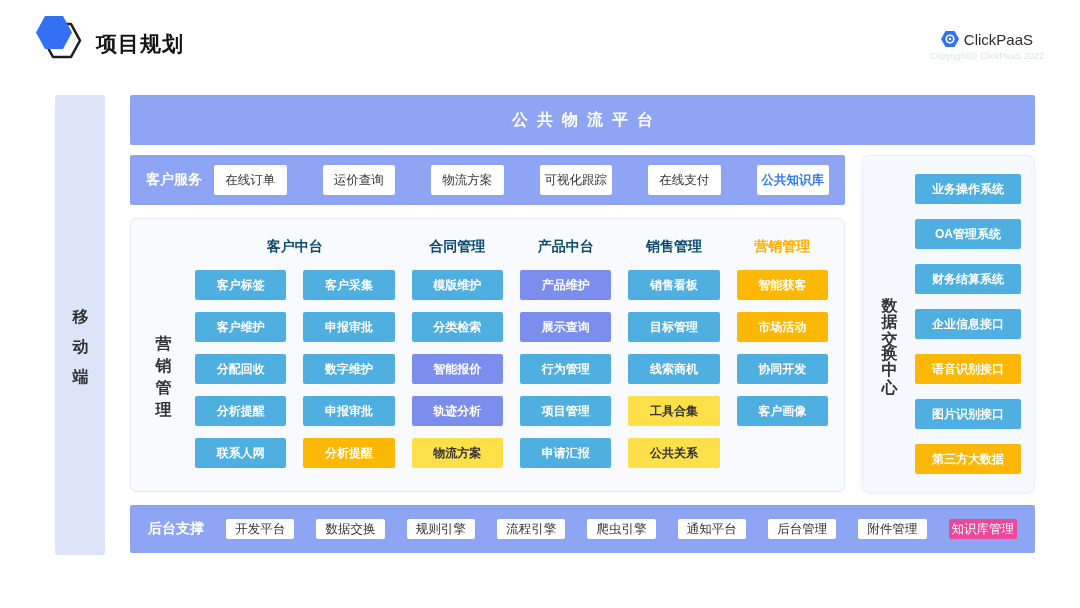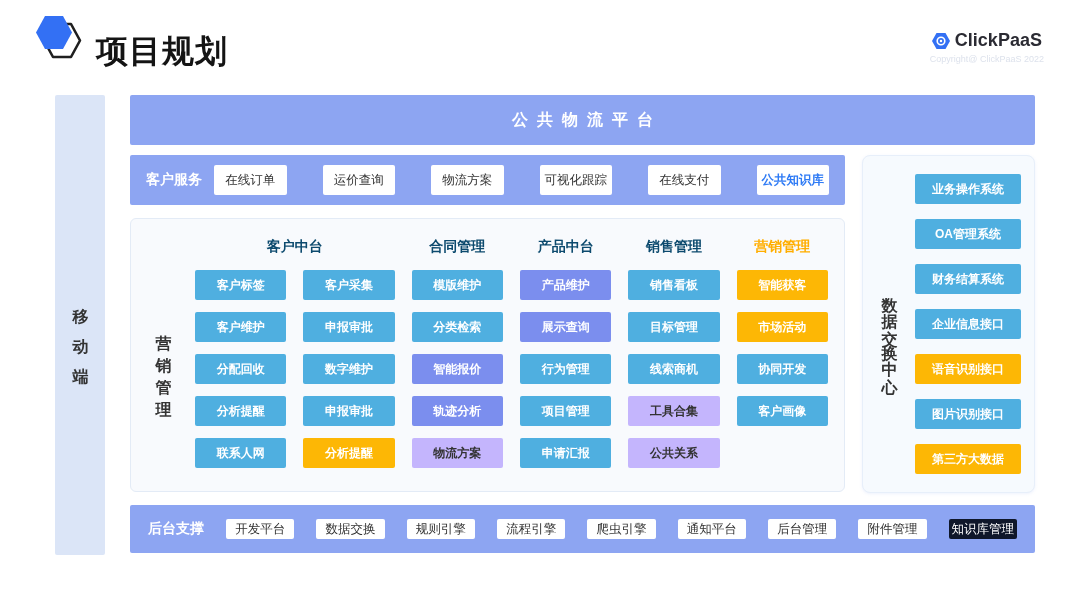--- a/index.html
+++ b/index.html
@@ -2,24 +2,24 @@
 <html><head>
 <meta charset="utf-8">
 <style>
   * { margin:0; padding:0; box-sizing:border-box; }
   html,body { background:#ffffff; }
   body { font-family:"Liberation Sans", sans-serif; }
   .stage { position:relative; width:1080px; height:608px; background:#fff; overflow:hidden; }
 
   
   .logo-hex { position:absolute; left:36px; top:16px; }
-  .page-title { position:absolute; left:96px; top:30px; font-size:32px; font-weight:bold; color:#141414; letter-spacing:1px; }
+  .page-title { position:absolute; left:96px; top:30px; font-size:21px; font-weight:bold; color:#141414; letter-spacing:1px; }
   .brand { position:absolute; right:36px; top:30px; text-align:center; }
   .brand-row { display:flex; align-items:center; gap:5px; justify-content:center; }
-  .brand-name { font-size:18px; font-weight:bold; color:#2b2b33; }
+  .brand-name { font-size:15px; font-weight:normal; color:#2b2b33; }
   .copyright { margin-top:3px; font-size:9px; color:#dde2ec; }
 
   
   .sidebar { position:absolute; left:55px; top:95px; width:50px; height:460px; background:#dbe5f7;
              display:flex; align-items:center; justify-content:center; border-radius:2px; }
 
   .vtext { writing-mode:vertical-lr; text-orientation:upright; font-weight:bold; color:#333; }
   .sidebar .vtext { font-size:16px; letter-spacing:30px; padding-top:30px; }
 
   
@@ -28,37 +28,37 @@
   .banner span { color:#fff; font-weight:bold; font-size:16px; letter-spacing:9px; padding-left:9px; }
 
   
   .cs-row { position:absolute; left:130px; top:155px; width:715px; height:50px; background:#8da5f2;
             display:flex; align-items:center; padding:0 16px; border-radius:2px; }
   .row-label { color:#fff; font-weight:bold; font-size:14px; white-space:nowrap; }
   .btn-row { display:flex; flex:1; align-items:center; gap:36px; margin-left:12px; }
   .btn { flex:1; height:30px; display:flex; align-items:center; justify-content:center;
          background:#fff; color:#333; font-size:12.5px; border-radius:2px; white-space:nowrap; cursor:pointer; }
   .btn.s-white-blue { color:#2f7bf5; font-weight:bold; }
-  .btn.s-cyan { background:#0f172a; color:#fff;text-align:center; }
+  .btn.s-cyan { background:#ec4899; color:#fff;text-align:center; }
 
   
   .grid-panel { position:absolute; left:130px; top:218px; width:715px; height:274px; background:#f8fafd;
                 border:1px solid #e3ebf6; border-radius:6px; display:flex; }
   .side-label { width:64px; display:flex; align-items:center; justify-content:center; }
   .side-label .vtext { font-size:16px; letter-spacing:22px; padding-top:22px; }
   .grid-main { flex:1; padding:15px 16px 0 0; display:grid; grid-template-columns:repeat(6,1fr);
                column-gap:17px; row-gap:12px; align-content:start; }
   .gh { height:24px; line-height:24px; text-align:center; font-size:14px; font-weight:bold; color:#0c4a6e; }
   .gh.h-orange { color:#ffae00; }
   .cell { height:30px; display:flex; align-items:center; justify-content:center; font-size:12px;
           font-weight:bold; border-radius:2px; cursor:pointer; }
   .s-lightblue { background:#4fafe0; color:#fff; }
   .s-periwinkle { background:#7b8eee; color:#fff; }
   .s-orange { background:#fdb705; color:#fff; }
-  .s-lavender { background:#c4b5fd; color:#333; }
+  .s-lavender { background:#fde047; color:#333; }
 
   
   .right-panel { position:absolute; left:862px; top:155px; width:173px; height:338px; background:#f6fafe;
                  border:1px solid #e7effa; border-radius:8px; display:flex; box-shadow:0 1px 3px rgba(140,165,242,0.15); }
   .rp-label { width:52px; display:flex; align-items:center; justify-content:center; }
   .rp-label .vtext { font-size:16px; letter-spacing:16px; padding-top:16px; }
   .rp-items { flex:1; display:flex; flex-direction:column; justify-content:center; gap:15px; padding-right:13px; }
   .rp-items .cell { height:30px; font-size:12px; }
 
   

